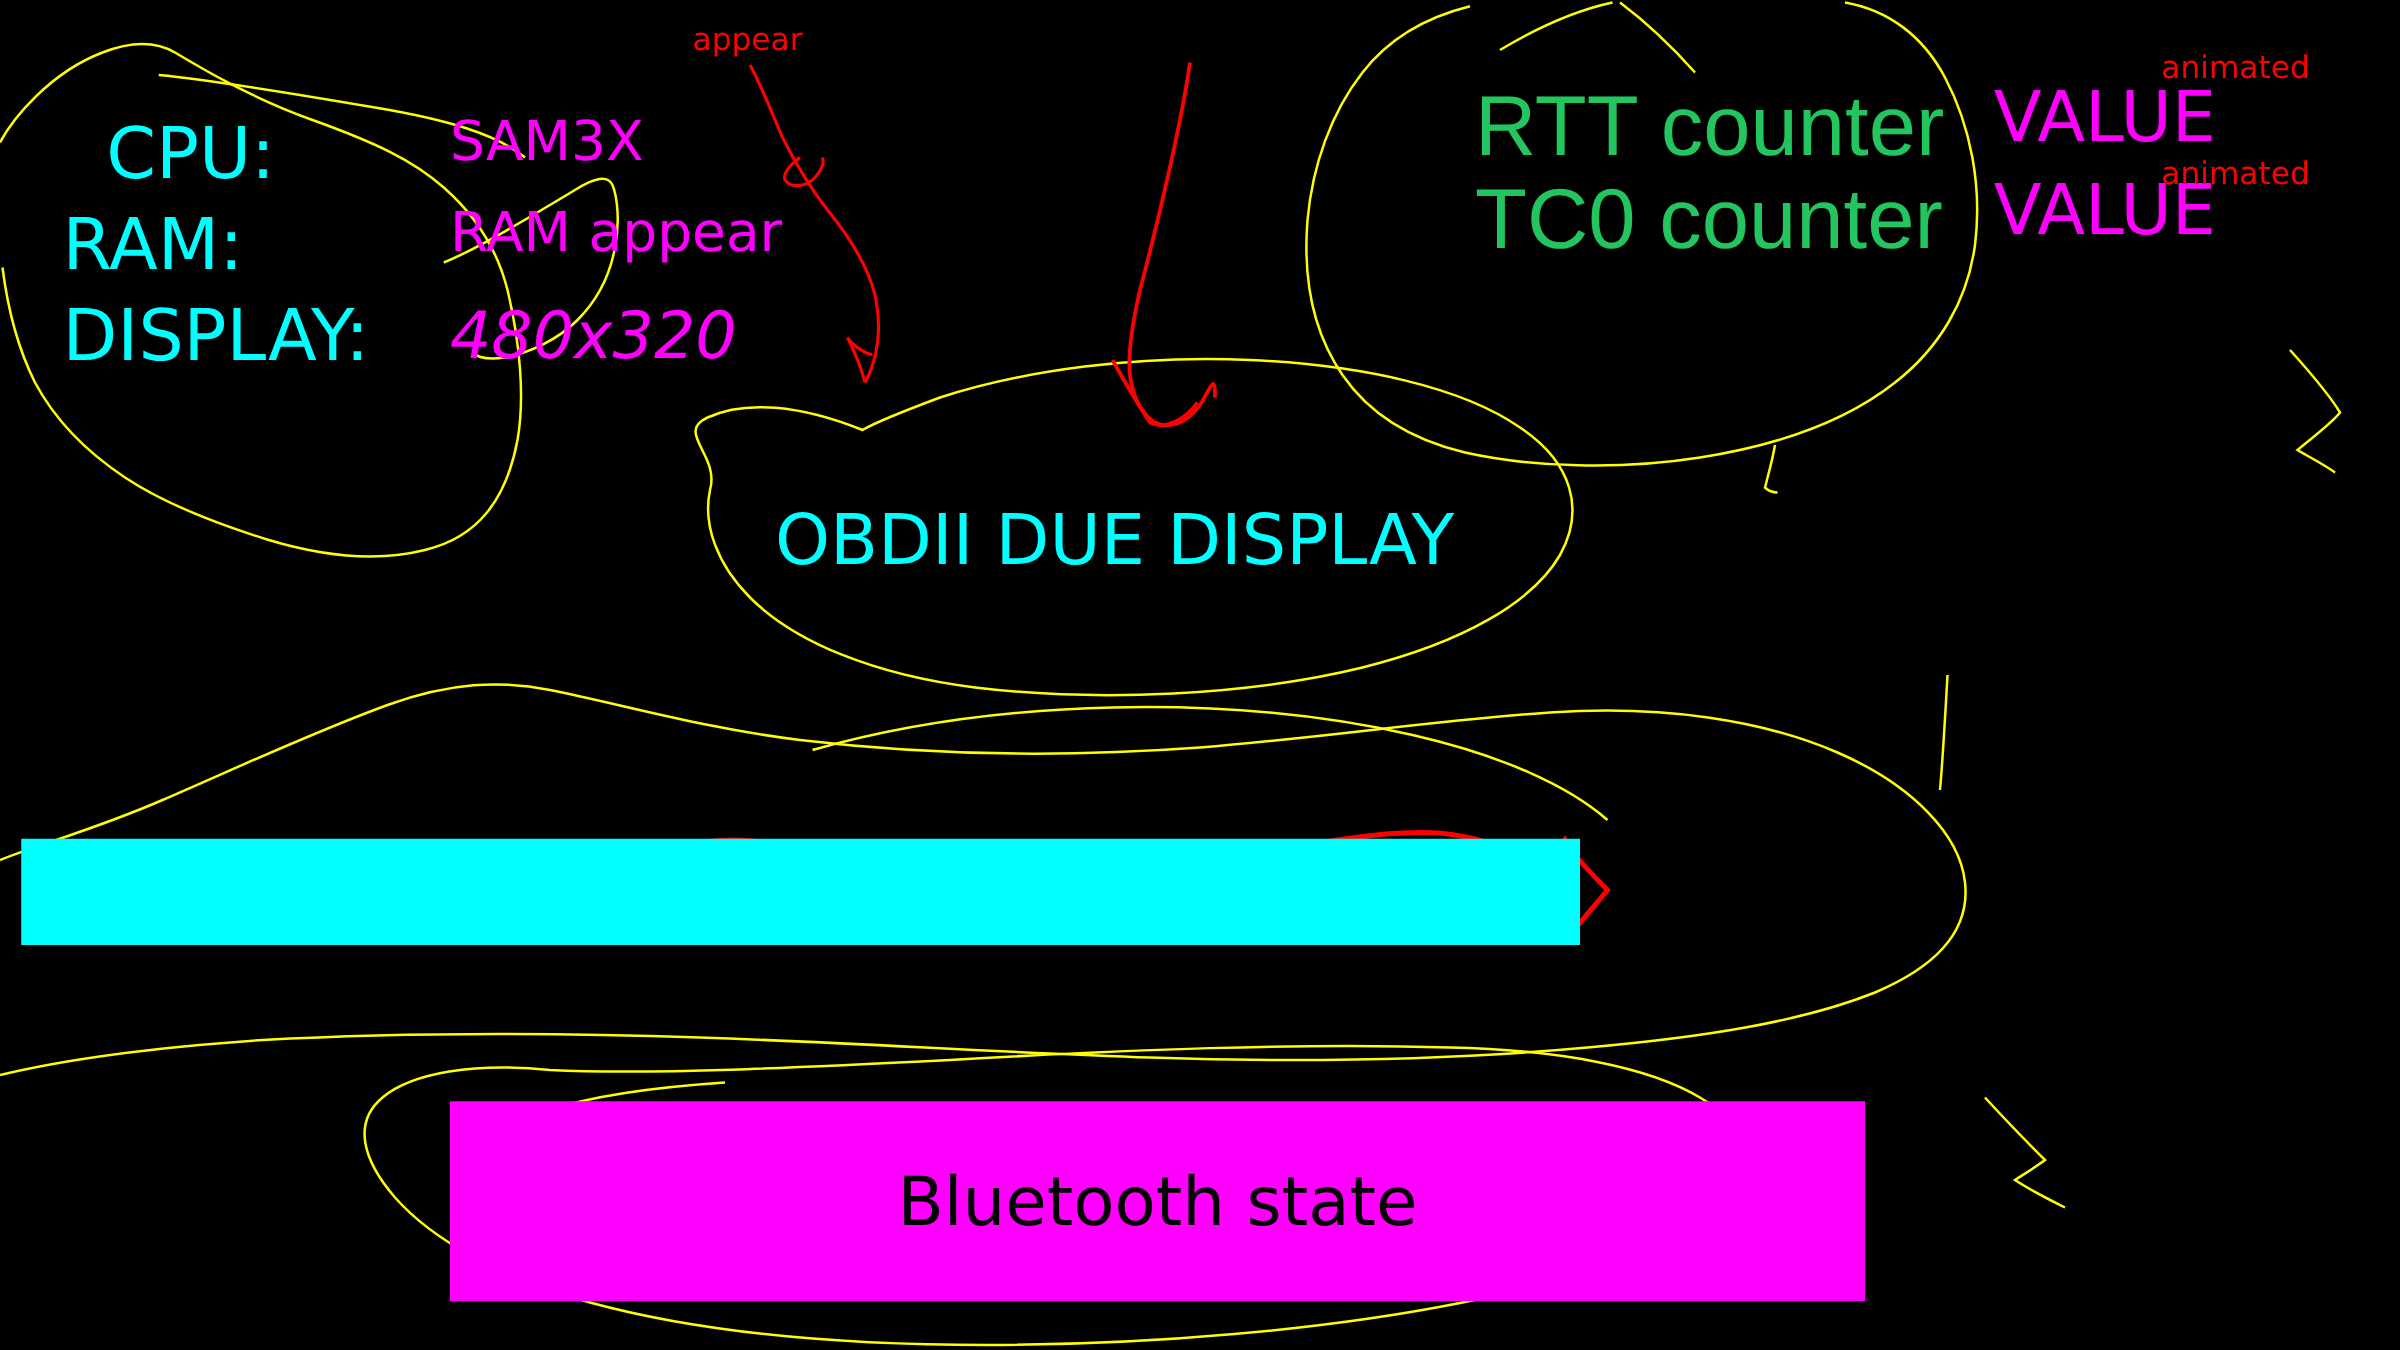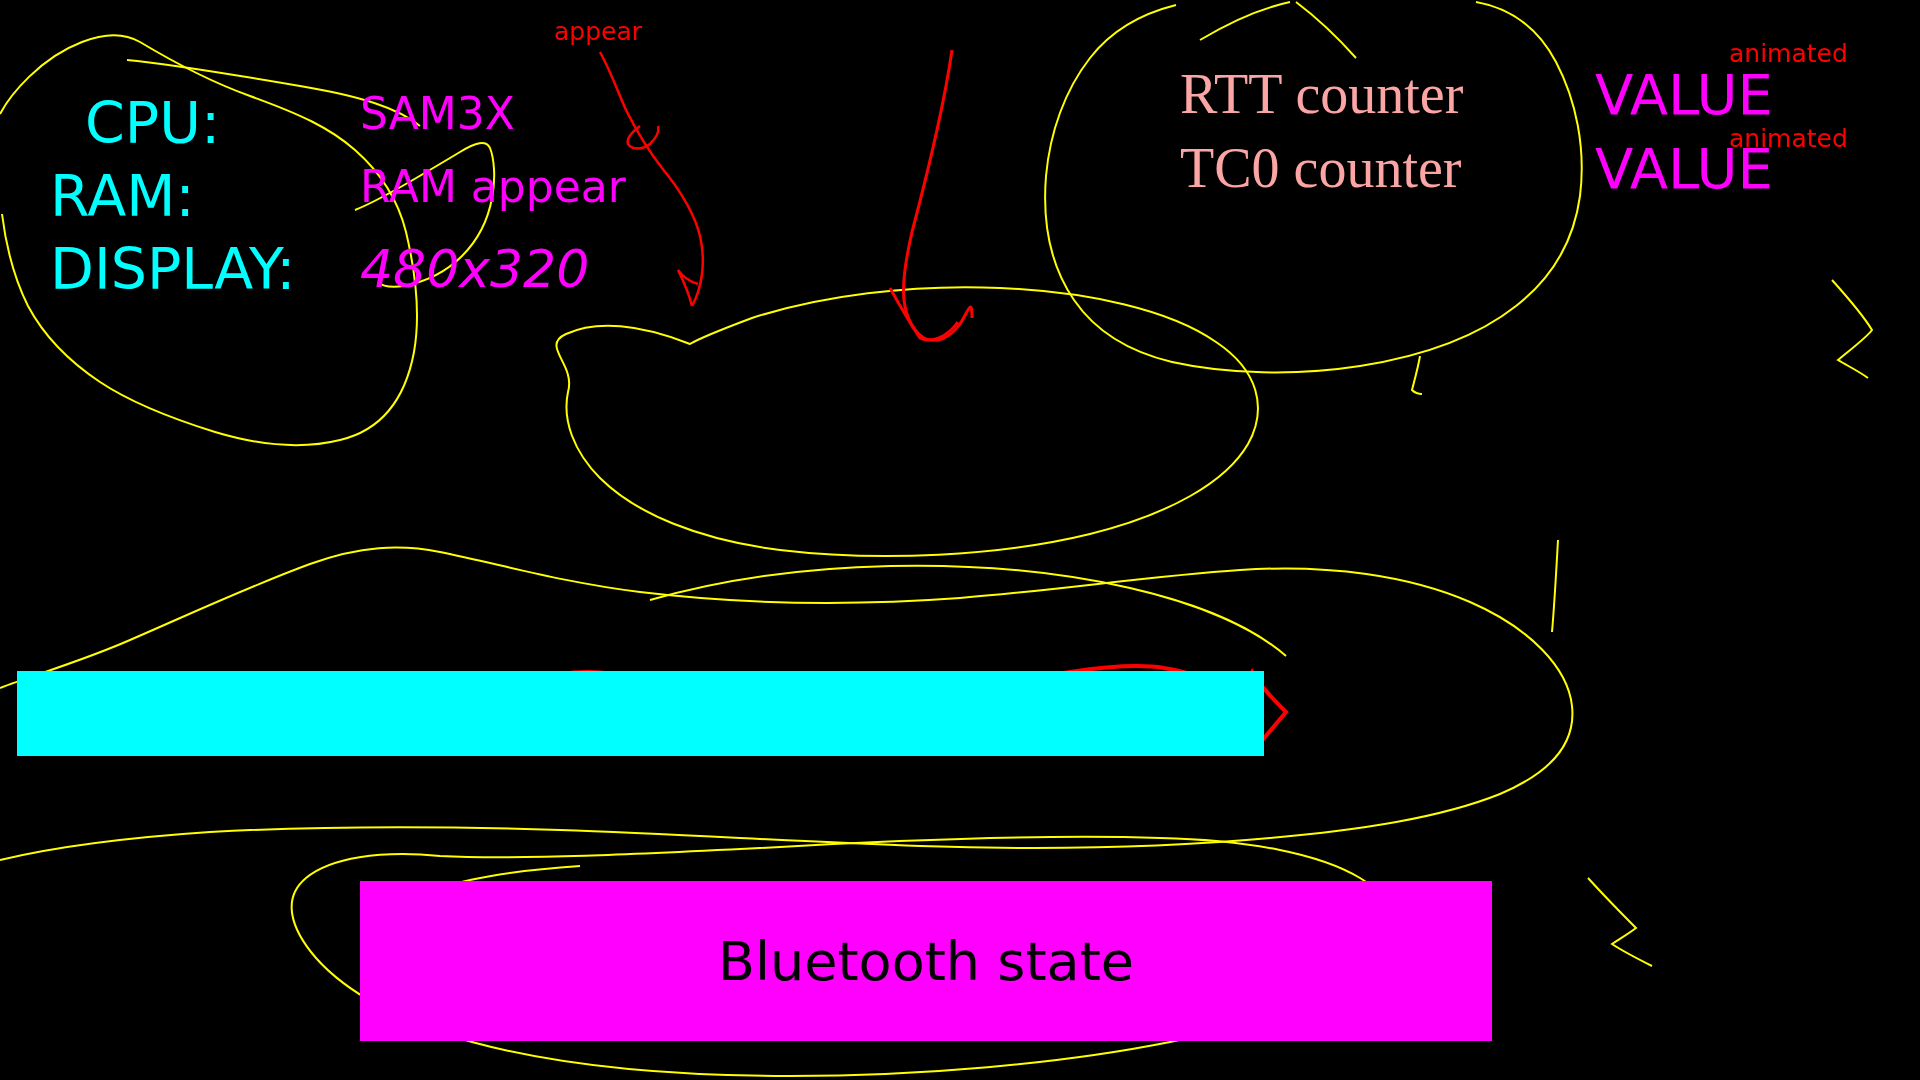--- a/index.html
+++ b/index.html
@@ -30,23 +30,23 @@
   }
   .val-magenta {
     color: #FF00FF;
     font-family: "DejaVu Sans", sans-serif;
     font-size: 44px;
     line-height: 1.0;
     white-space: pre;
   }
   .val-magenta.small { font-size: 52px; font-style: italic; }
   .hdr-cyan {
-    color: #fca5a5;
-    font-family: Liberation Serif, serif;
-    font-size: 56px;
+    color: #22c55e;
+    font-family: Liberation Sans, sans-serif;
+    font-size: 68px;
     white-space: pre;
   }
   .hdr-magenta {
     color: #FF00FF;
     font-family: "DejaVu Sans", sans-serif;
     font-size: 56px;
     white-space: pre;
   }
   .title-cyan {
     color: #00FFFF;
@@ -201,20 +201,21 @@
     </div>
     <div style="position:relative;height:74px;">
       <span class="hdr-cyan abs" style="left:0; top:0;">TC0 counter</span>
       <span class="hdr-magenta abs" style="left:415px; top:0;">VALUE</span>
     </div>
   </div>
 
   <div class="anno-red abs" style="left:1729px; top:39px;">animated</div>
   <div class="anno-red abs" style="left:1729px; top:124px;">animated</div>
 
+  <div class="title-cyan abs" style="left:620px; top:400px;">OBDII DUE DISPLAY</div>
 
 
   <div class="abs" id="progress-bar-track"></div>
 
   <div class="abs" id="bluetooth-bar">
     <span id="bluetooth-bar-label">Bluetooth state</span>
   </div>
 
 </div>
 

